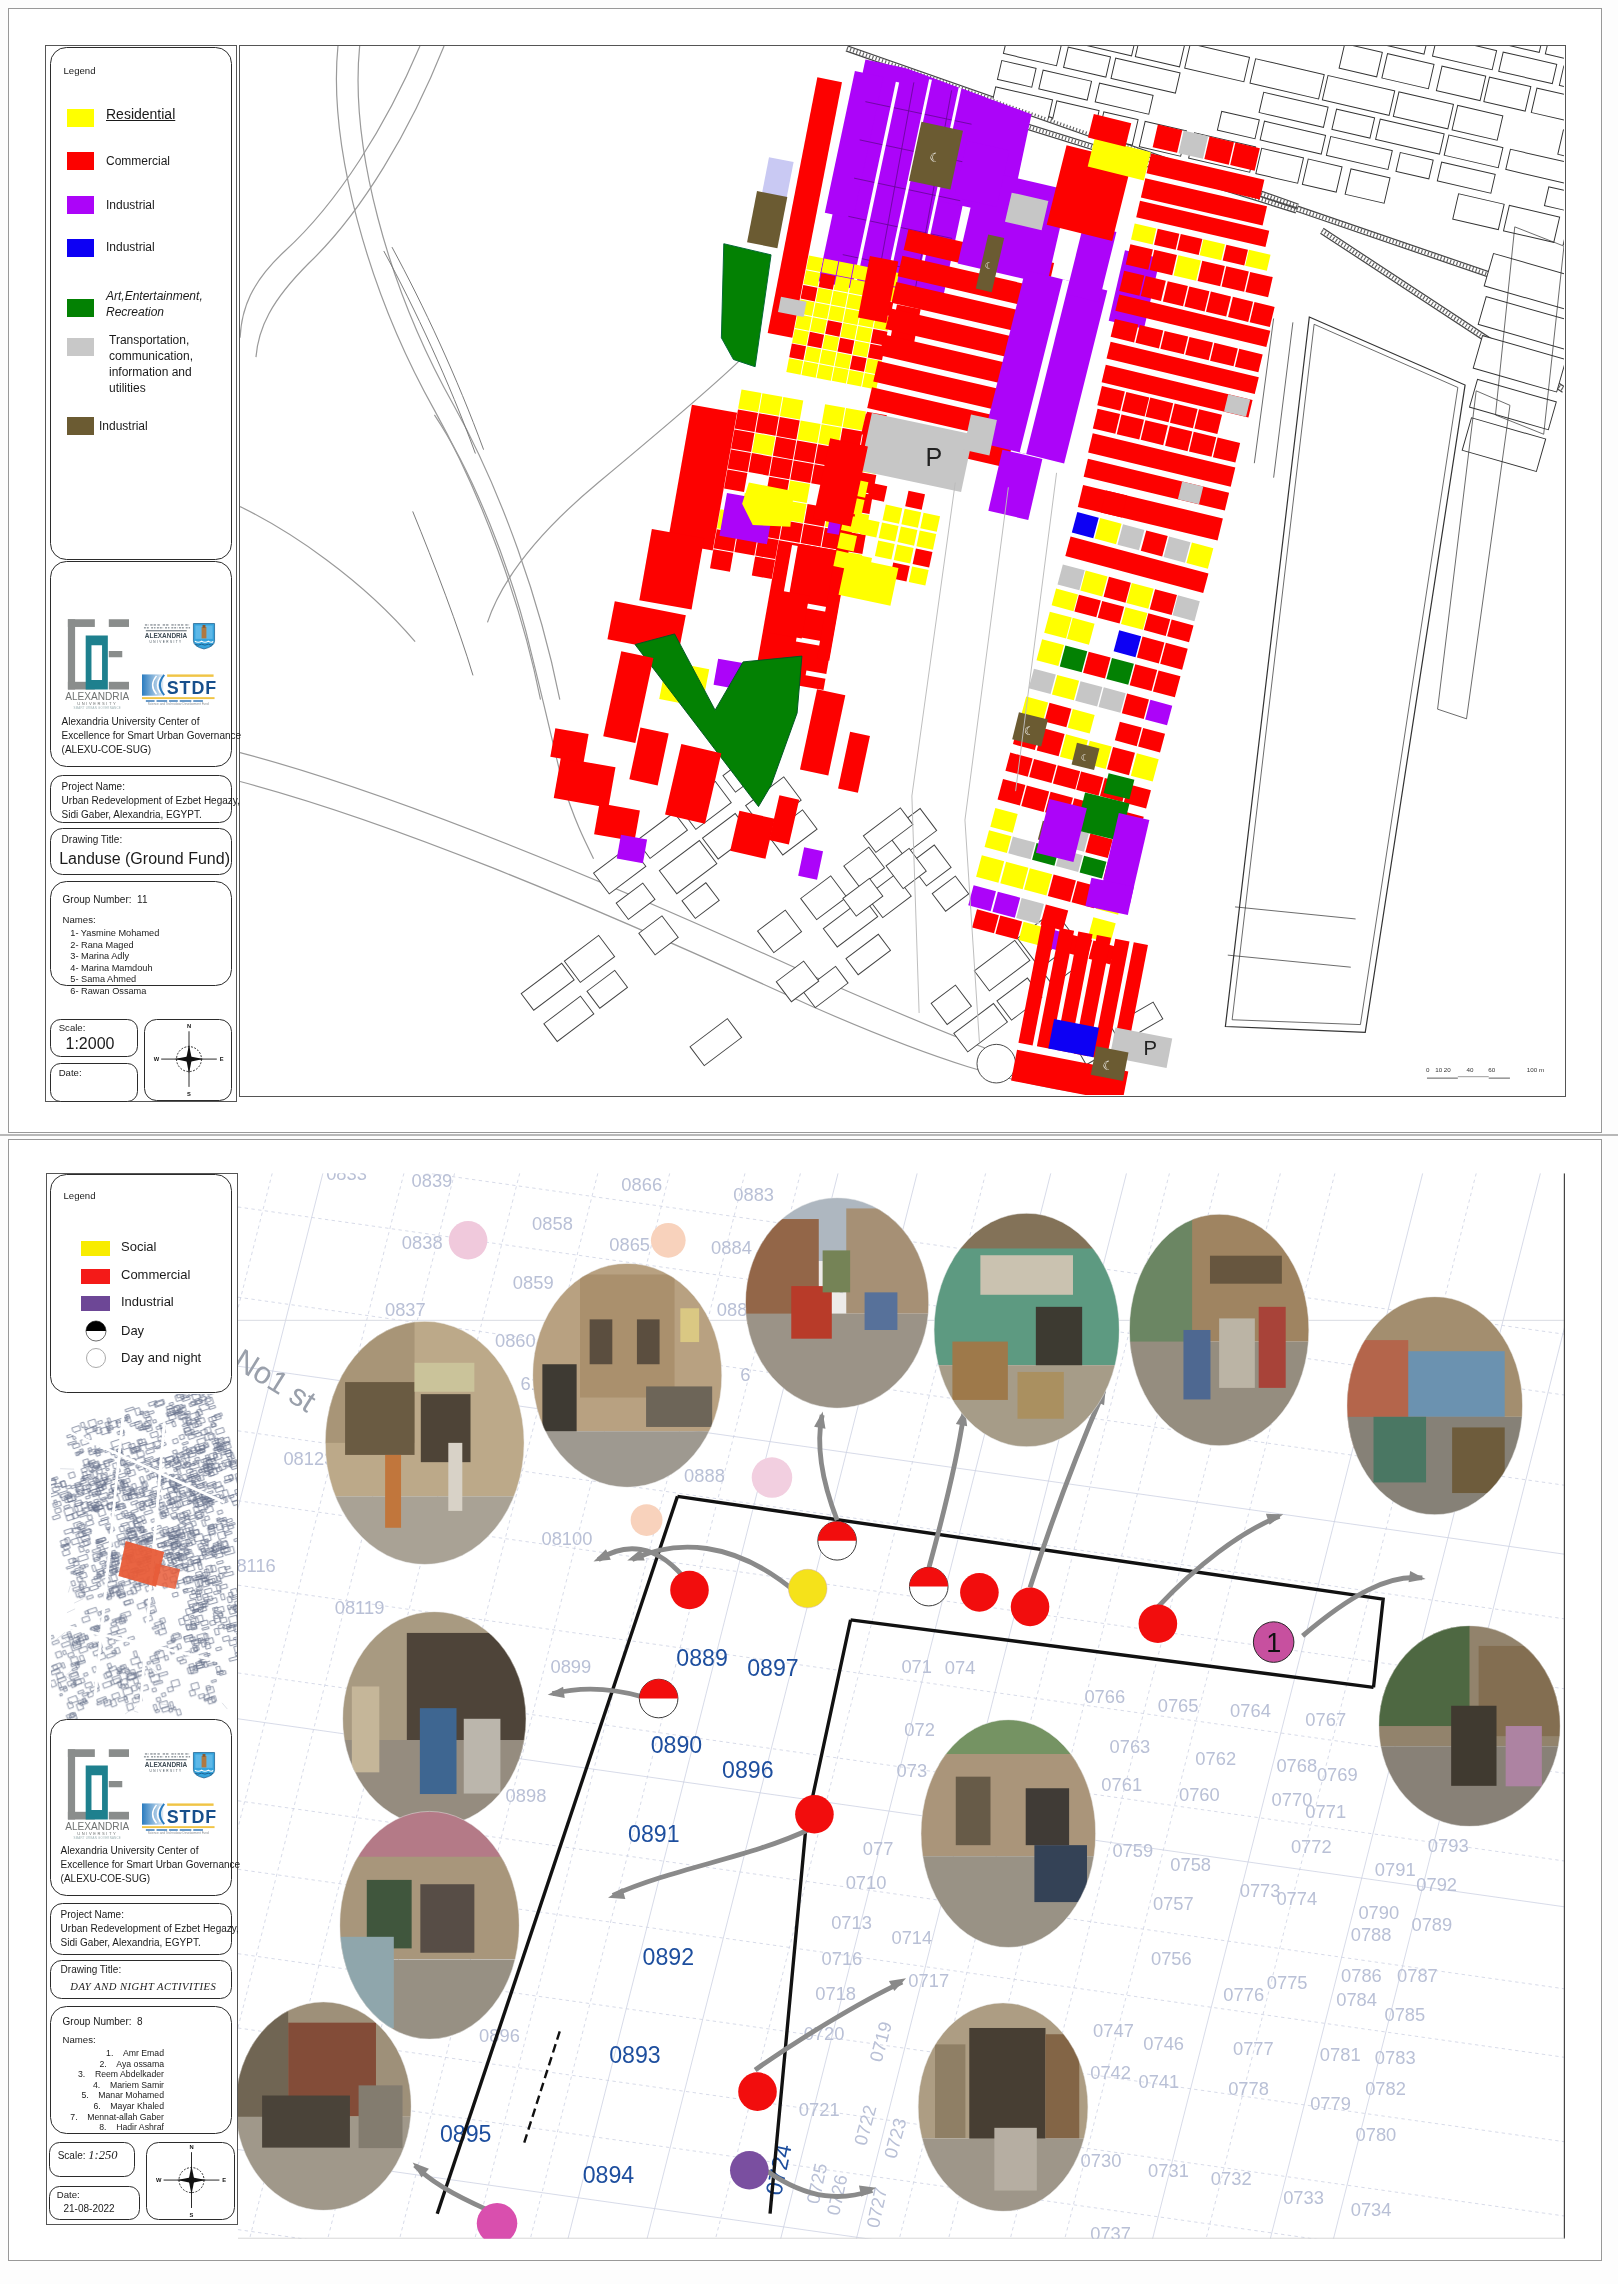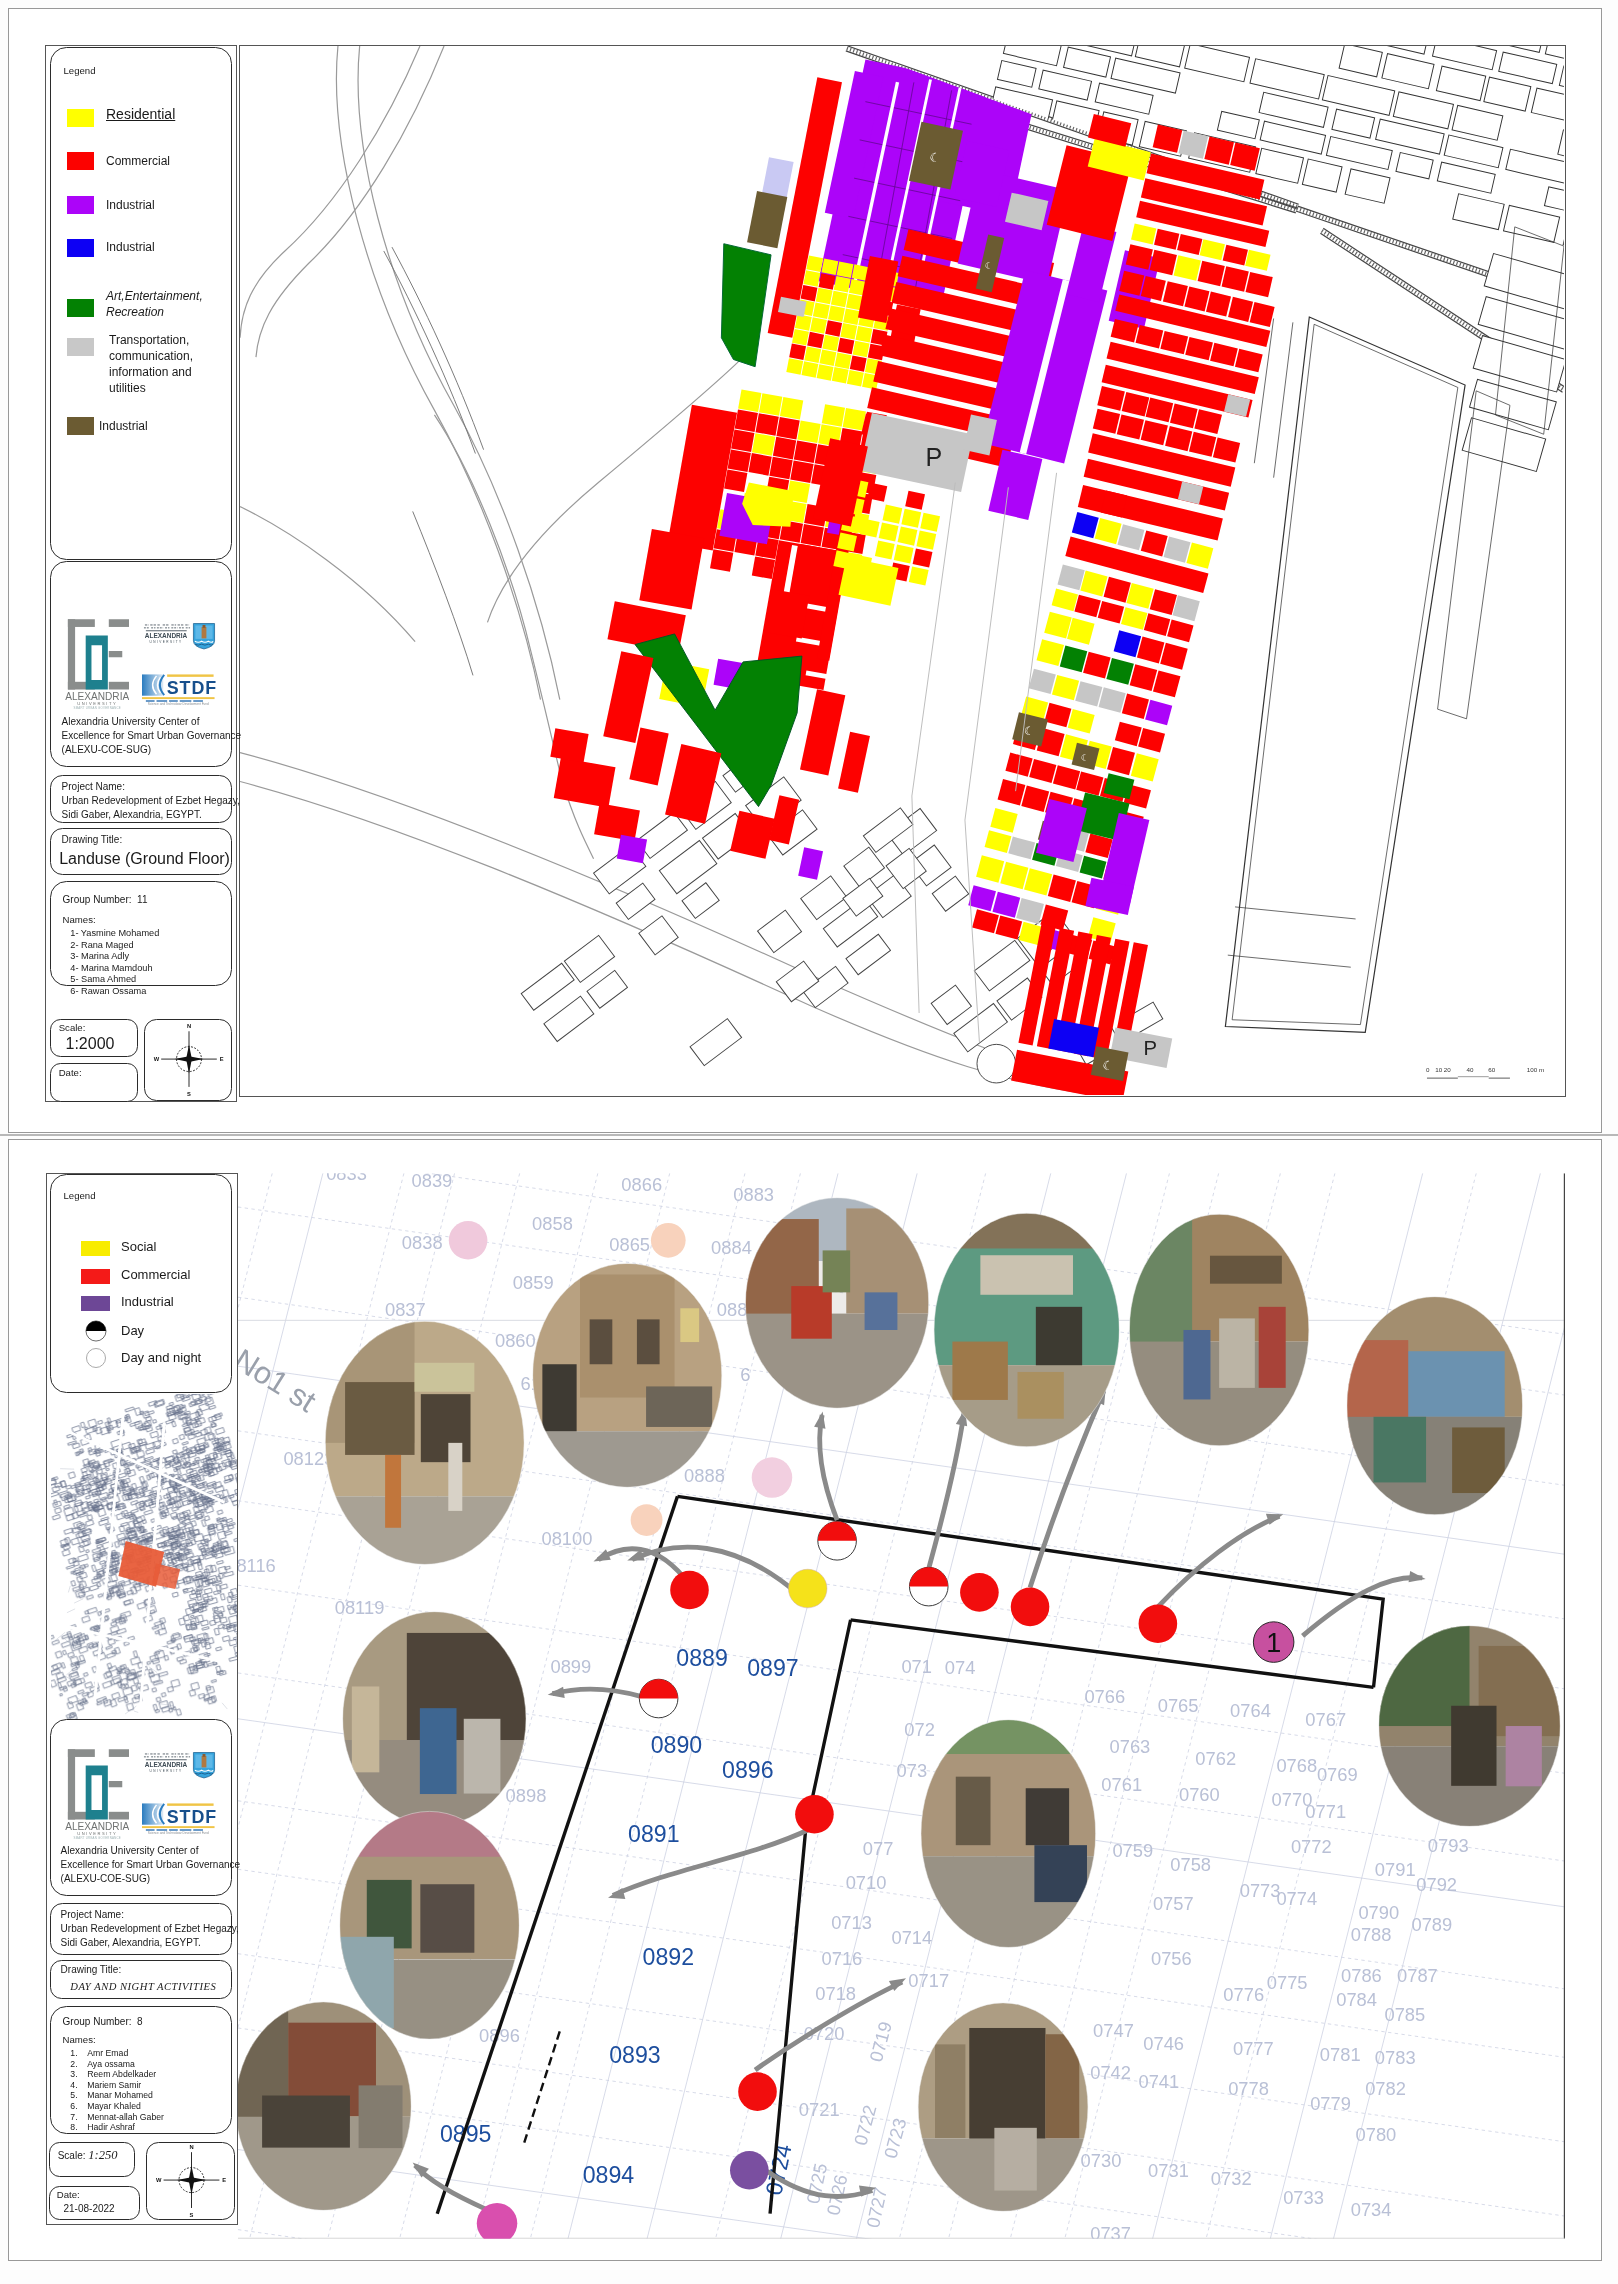--- a/index.html
+++ b/index.html
@@ -809,21 +809,21 @@
 
     <div class="abs lbl" style="left:10.6px;top:153px;width:172px;font-size:10px;line-height:14px;white-space:nowrap;">Alexandria University Center of<br>Excellence for Smart Urban Governance<br>(ALEXU-COE-SUG)</div>
   </div>
 
   <div class="rbox" style="left:50px;top:775px;width:182px;height:48px;border-radius:12.5px;">
     <div class="abs lbl" style="left:10.6px;top:3.9px;width:172px;font-size:10px;line-height:14px;white-space:nowrap;">Project Name:<br>Urban Redevelopment of Ezbet Hegazy,<br>Sidi Gaber, Alexandria, EGYPT.</div>
   </div>
 
   <div class="rbox" style="left:50px;top:828px;width:182px;height:47px;border-radius:12.5px;">
     <div class="abs lbl" style="left:10.6px;top:4.8px;font-size:10px;">Drawing Title:</div>
-    <div class="abs lbl" style="left:8.2px;top:21px;font-size:16px;white-space:nowrap;">Landuse (Ground Floor)</div>
+    <div class="abs lbl" style="left:8.2px;top:21px;font-size:16px;white-space:nowrap;">Landuse (Ground Fund)</div>
   </div>
 
   <div class="rbox" style="left:50px;top:881px;width:182px;height:105px;">
     <div class="abs lbl" style="left:11.6px;top:11.6px;font-size:10px;">Group Number:&nbsp; 11</div>
     <div class="abs lbl" style="left:11.6px;top:32px;font-size:9.6px;">Names:</div>
     <div class="abs lbl" style="left:19.3px;top:46px;font-size:9.2px;line-height:11.6px;">1- Yasmine Mohamed<br>2- Rana Maged<br>3- Marina Adly<br>4- Marina Mamdouh<br>5- Sama Ahmed<br>6- Rawan Ossama</div>
   </div>
 
   <div class="rbox" style="left:50px;top:1019px;width:88px;height:38px;border-radius:10.6px;">
     <div class="abs lbl" style="left:7.7px;top:2.4px;font-size:9.6px;">Scale:</div>
@@ -2686,21 +2686,21 @@
 
   <div class="rbox" style="left:50px;top:1903px;width:182px;height:52px;border-radius:12.5px;">
     <div class="abs lbl" style="left:9.6px;top:3.9px;width:172px;font-size:10px;line-height:14px;white-space:nowrap;">Project Name:<br>Urban Redevelopment of Ezbet Hegazy,<br>Sidi Gaber, Alexandria, EGYPT.</div>
   </div>
 
   <div class="rbox" style="left:50px;top:1960px;width:182px;height:39px;border-radius:11.6px;">
     <div class="abs lbl" style="left:9.6px;top:2.9px;font-size:10px;">Drawing Title:</div>
     <div class="abs lbl" style="left:19.3px;top:20px;font-size:10.6px;font-family:'Liberation Serif',serif;font-style:italic;letter-spacing:0.5px;white-space:nowrap;">DAY AND NIGHT ACTIVITIES</div>
   </div>
 
-  <div class="rbox" style="left:50px;top:2006px;width:182px;height:128px;">
+  <div class="rbox" style="left:50px;top:2006px;width:182px;height:128px;text-align:right;">
     <div class="abs lbl" style="left:11.6px;top:8.7px;font-size:10px;">Group Number:&nbsp; 8</div>
     <div class="abs lbl" style="left:11.6px;top:27px;font-size:9.6px;">Names:</div>
     <div class="abs lbl" style="left:19.3px;top:41px;font-size:8.7px;line-height:10.6px;">1.&nbsp;&nbsp;&nbsp;&nbsp;Amr Emad<br>2.&nbsp;&nbsp;&nbsp;&nbsp;Aya ossama<br>3.&nbsp;&nbsp;&nbsp;&nbsp;Reem Abdelkader<br>4.&nbsp;&nbsp;&nbsp;&nbsp;Mariem Samir<br>5.&nbsp;&nbsp;&nbsp;&nbsp;Manar Mohamed<br>6.&nbsp;&nbsp;&nbsp;&nbsp;Mayar Khaled<br>7.&nbsp;&nbsp;&nbsp;&nbsp;Mennat-allah Gaber<br>8.&nbsp;&nbsp;&nbsp;&nbsp;Hadir Ashraf</div>
   </div>
 
   <div class="rbox" style="left:49px;top:2142px;width:86px;height:35px;border-radius:10.6px;">
     <div class="abs lbl" style="left:7.7px;top:4.8px;font-size:10px;">Scale: <span style="font-family:'Liberation Serif',serif;font-style:italic;font-size:12.5px;">1:250</span></div>
   </div>
 
   <div class="rbox" style="left:49px;top:2186px;width:91px;height:34px;border-radius:10.6px;">

